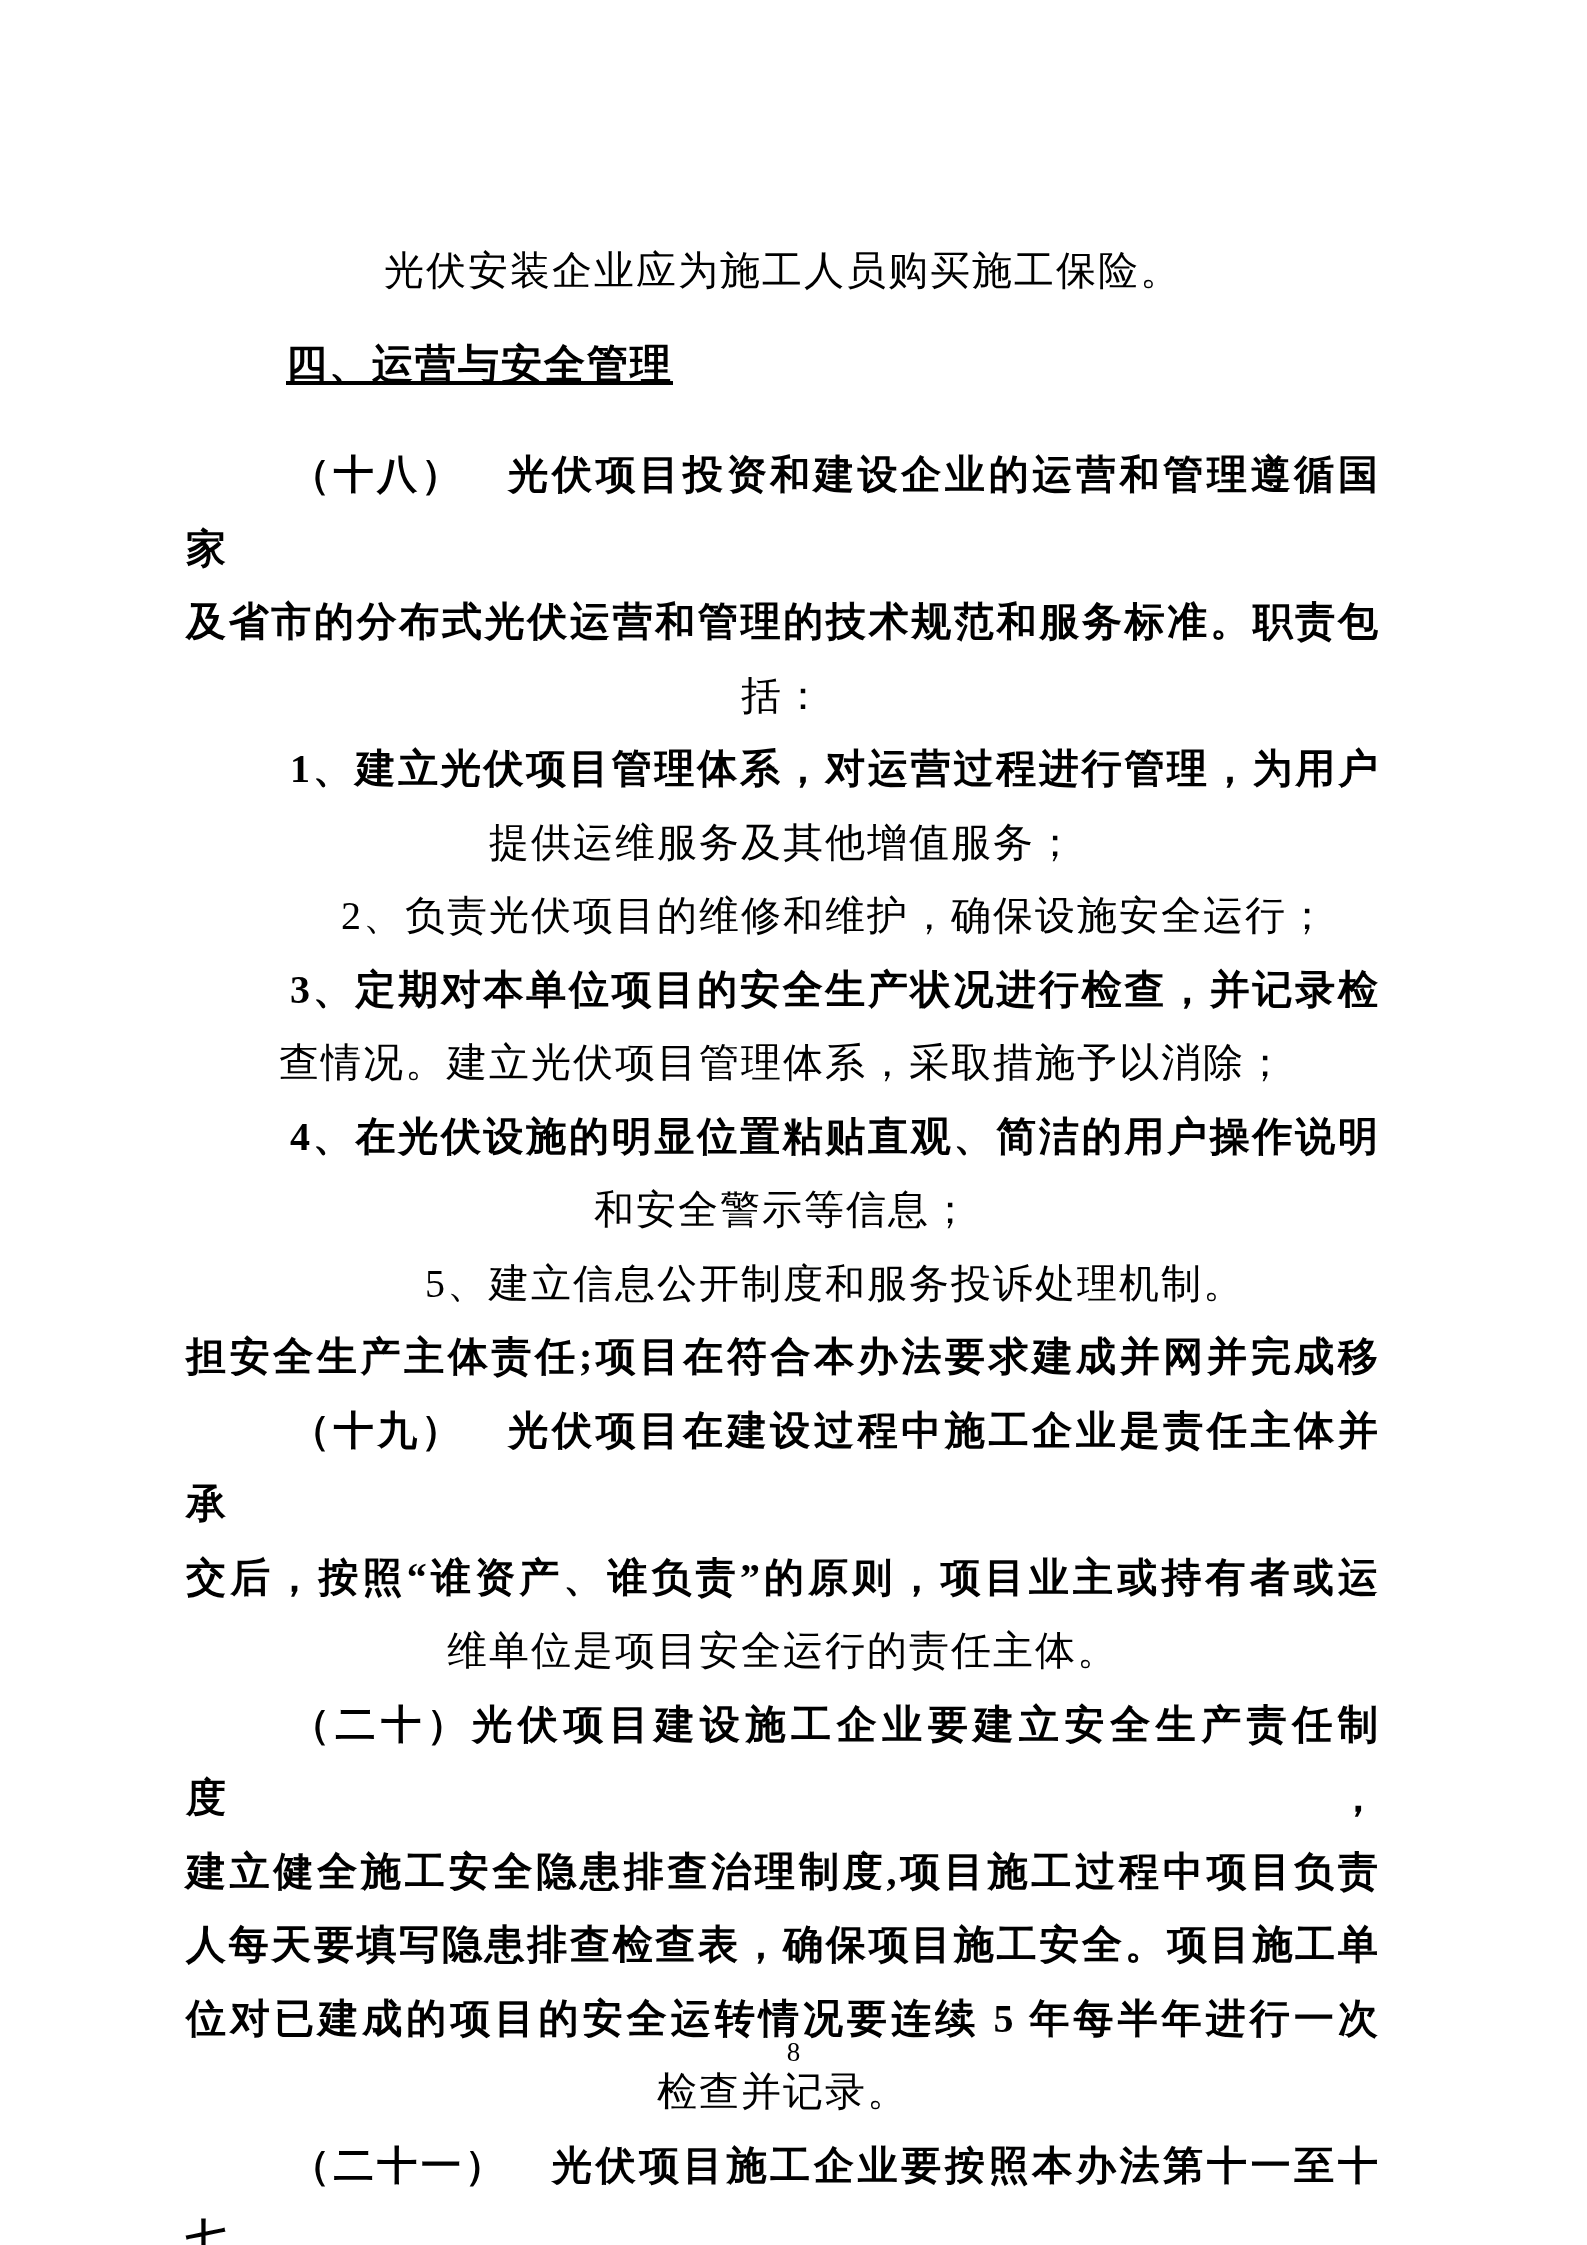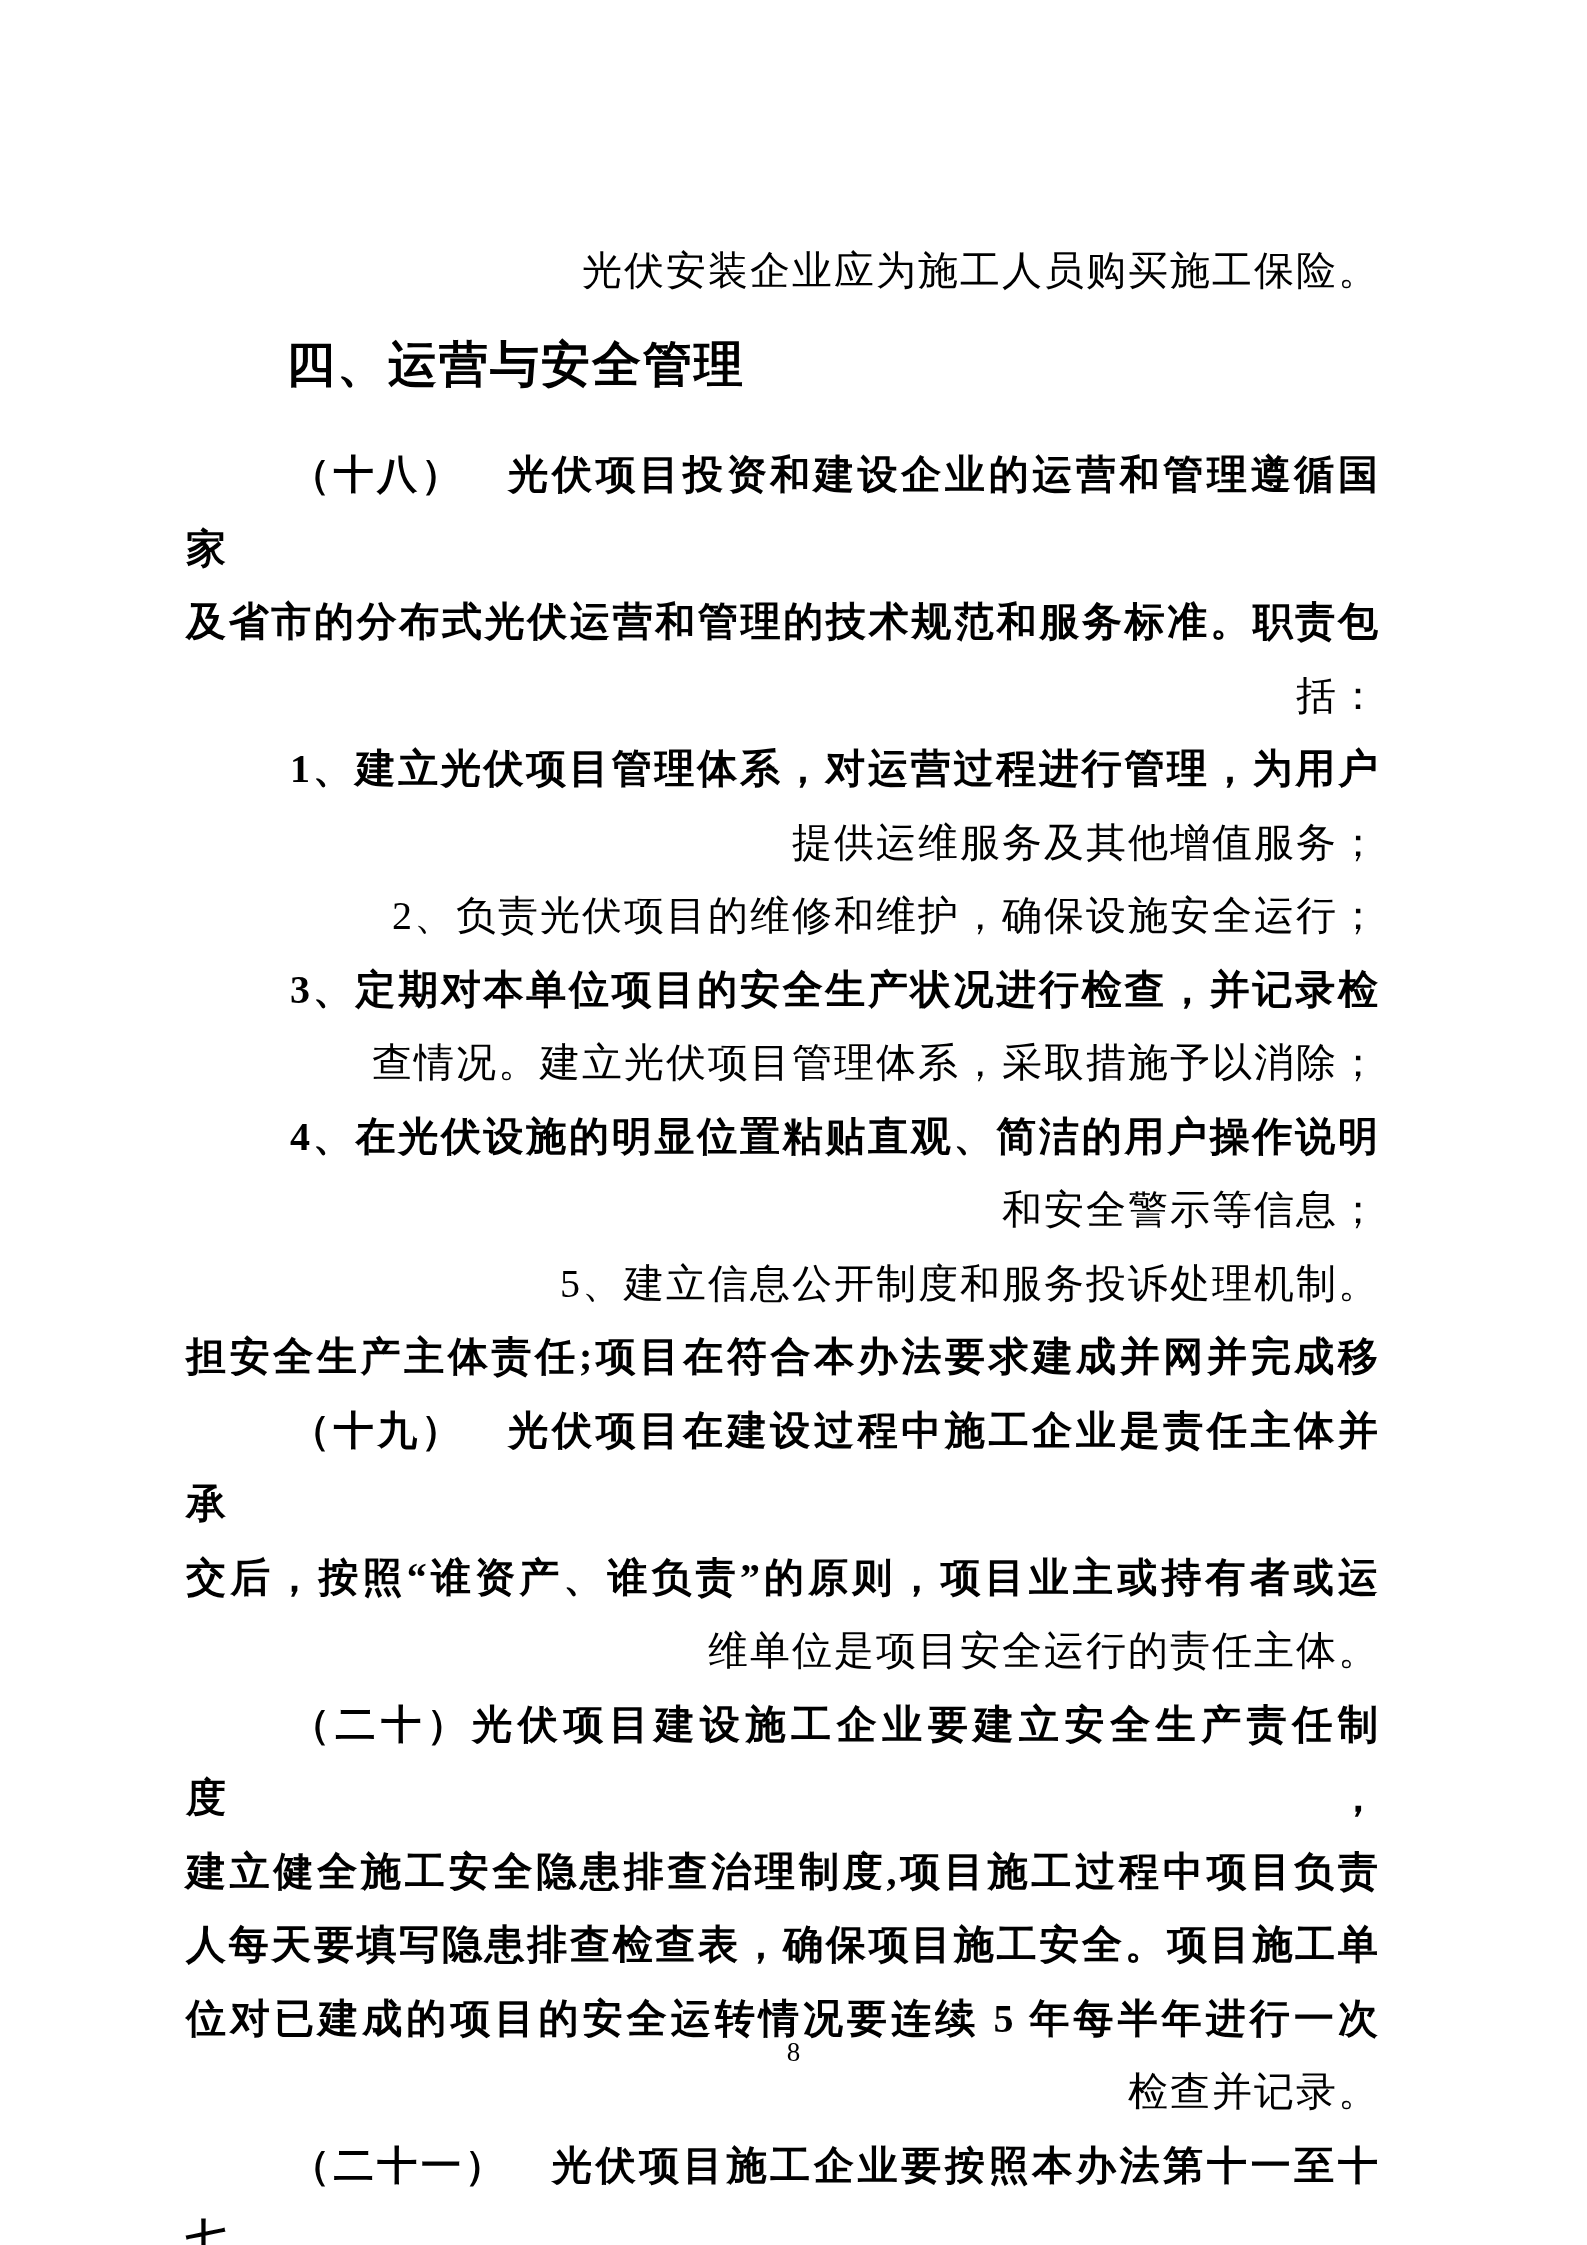--- a/index.html
+++ b/index.html
@@ -20,41 +20,42 @@
     position: absolute;
     left: 186px;
     top: 234px;
     width: 1194px;
   }
   .ln {
     font-size: 40px;
     line-height: 73.5px;
     letter-spacing: 2px;
     white-space: nowrap;
-    text-align: right;
+    text-align: center;
   }
   .full {
     white-space: normal;
     text-align: justify;
     text-align-last: justify;
     text-justify: inter-character;
     font-weight: bold;
   }
   .p1 {
     text-indent: 104px;
   }
   .heading {
     font-family: "Liberation Sans", "DejaVu Sans", sans-serif;
     font-weight: bold;
-    font-size: 49px;
+    font-size: 41px;
     line-height: 73.5px;
     letter-spacing: 2px;
     text-indent: 100px;
     margin-top: 20px;
     white-space: nowrap;
+    text-decoration: underline;
   }
   .gap-after-heading {
     margin-top: 37px;
   }
   .page-number {
     position: absolute;
     left: 0;
     top: 2032px;
     width: 100%;
     text-align: center;

